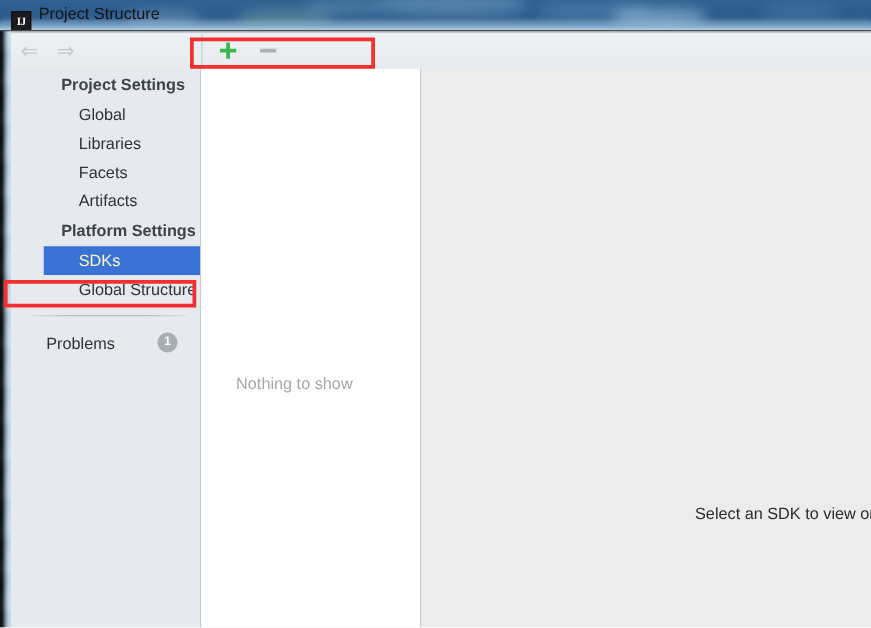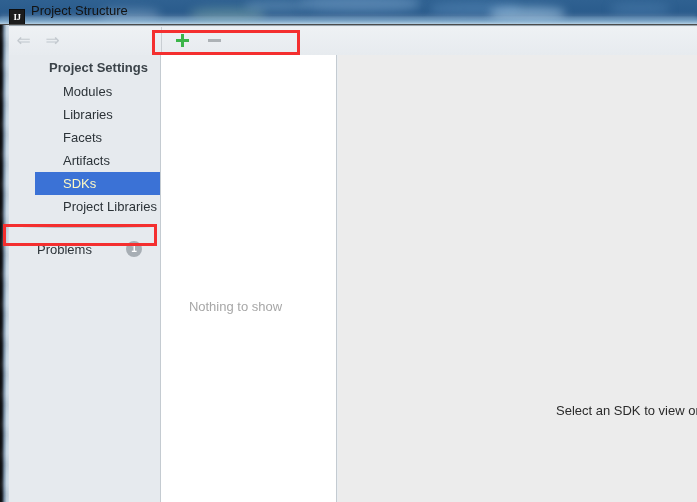--- a/index.html
+++ b/index.html
@@ -269,28 +269,29 @@
       <div class="minus-btn">
         <span class="minus-glyph"></span>
       </div>
     </div>
   </div>
 
   <div class="sidebar">
 
     <div class="side-row side-header">Project Settings</div>
 
-    <div class="side-row side-item">Modules</div>
+    <div class="side-row side-item">Global</div>
     <div class="side-row side-item">Libraries</div>
     <div class="side-row side-item">Facets</div>
     <div class="side-row side-item">Artifacts</div>
 
+    <div class="side-row side-header">Platform Settings</div>
 
     <div class="side-row side-item selected">SDKs</div>
-    <div class="side-row side-item">Project Libraries</div>
+    <div class="side-row side-item">Global Structure</div>
 
     <div class="side-sep"></div>
 
     <div class="problems-row">
       <span>Problems</span>
       <span class="badge">1</span>
     </div>
   </div>
 
   <div class="list-panel">

